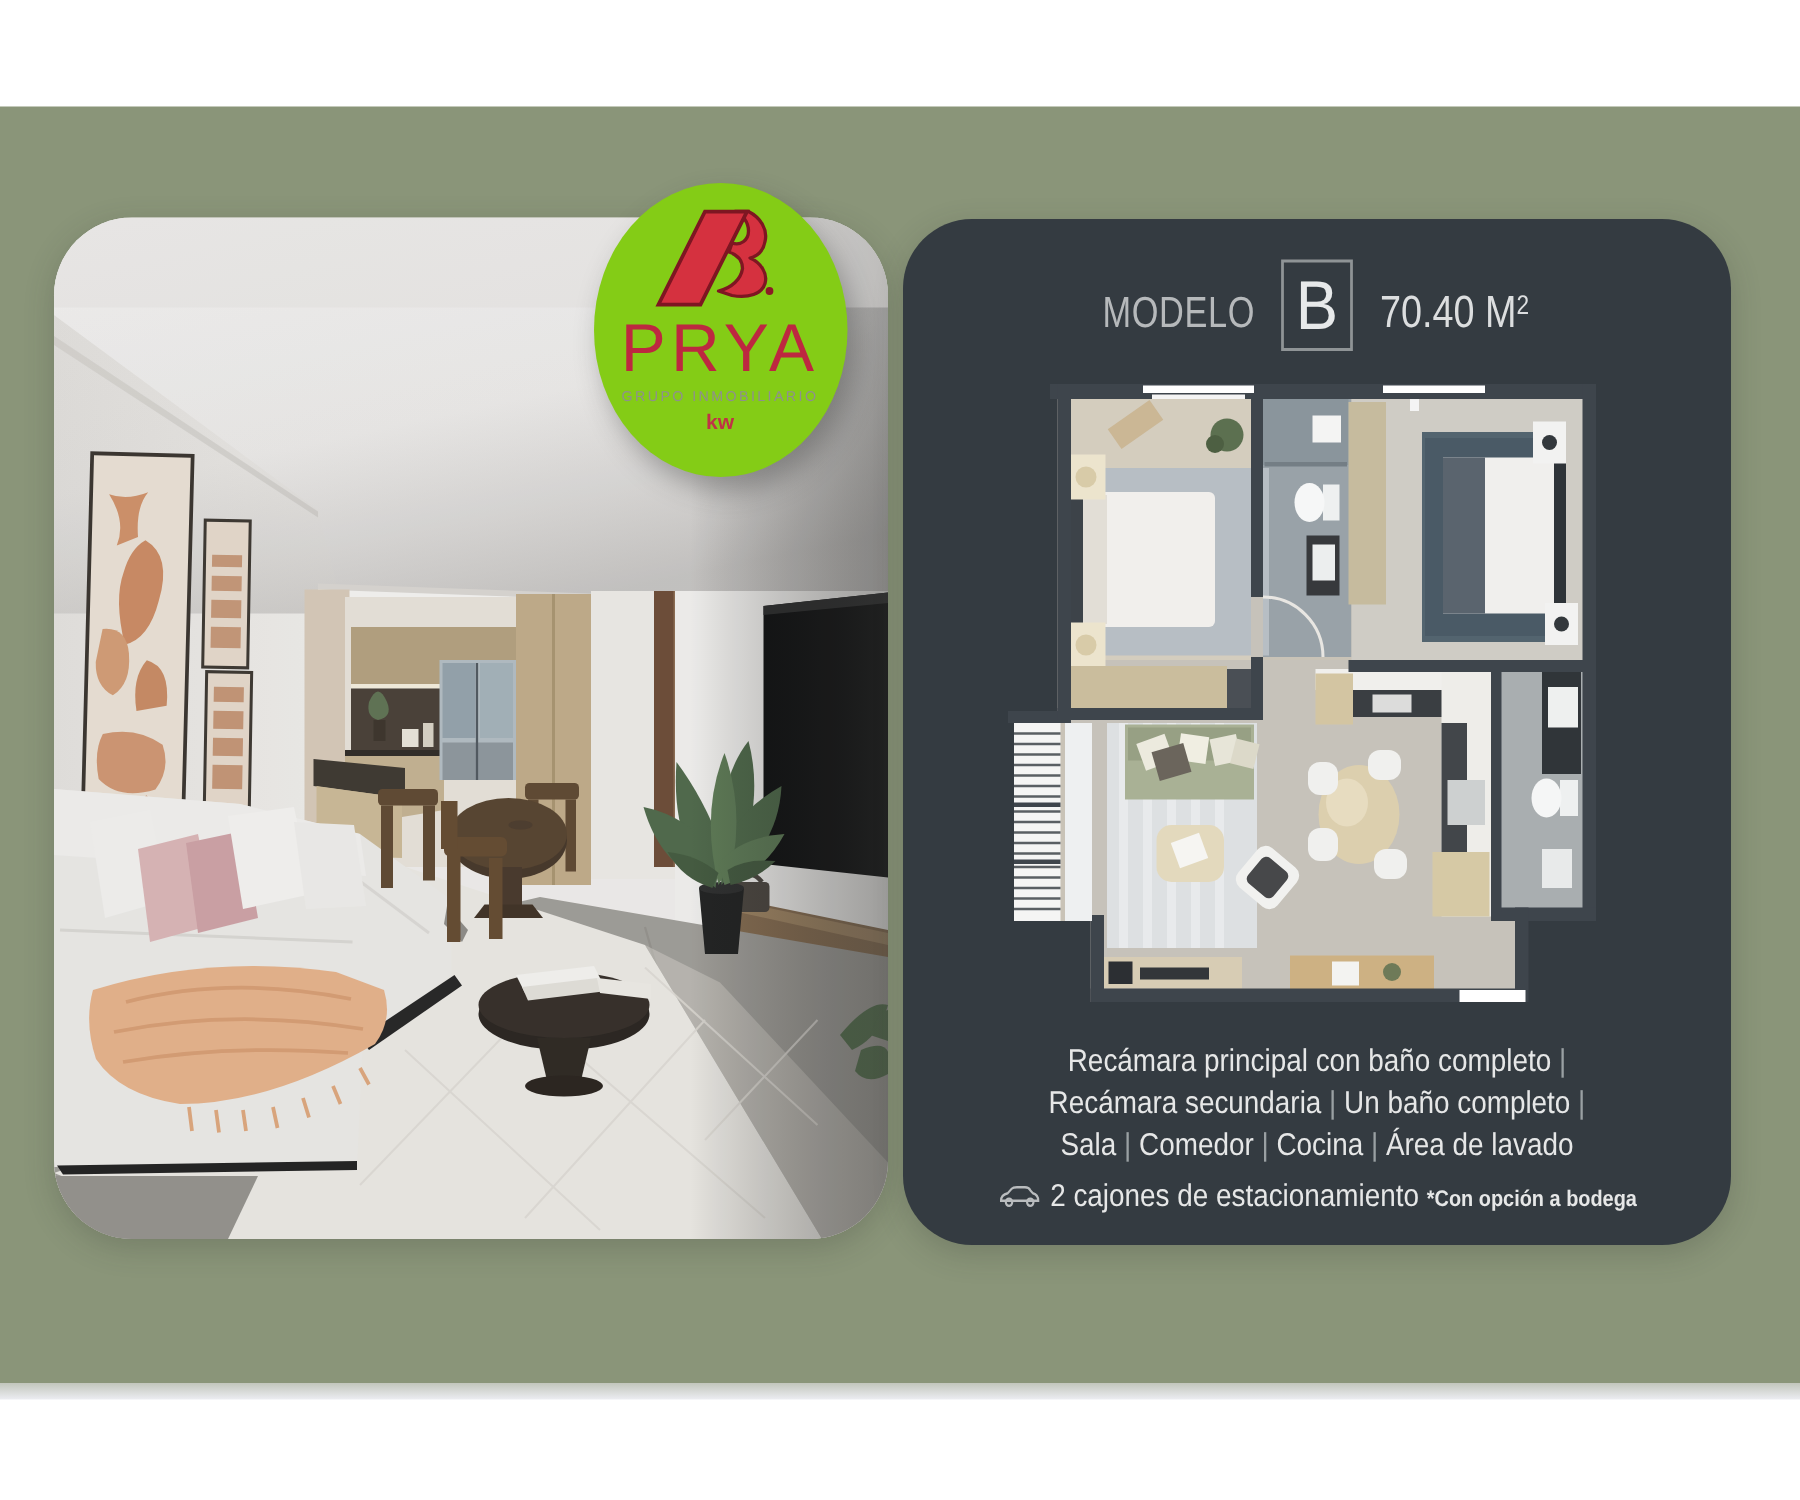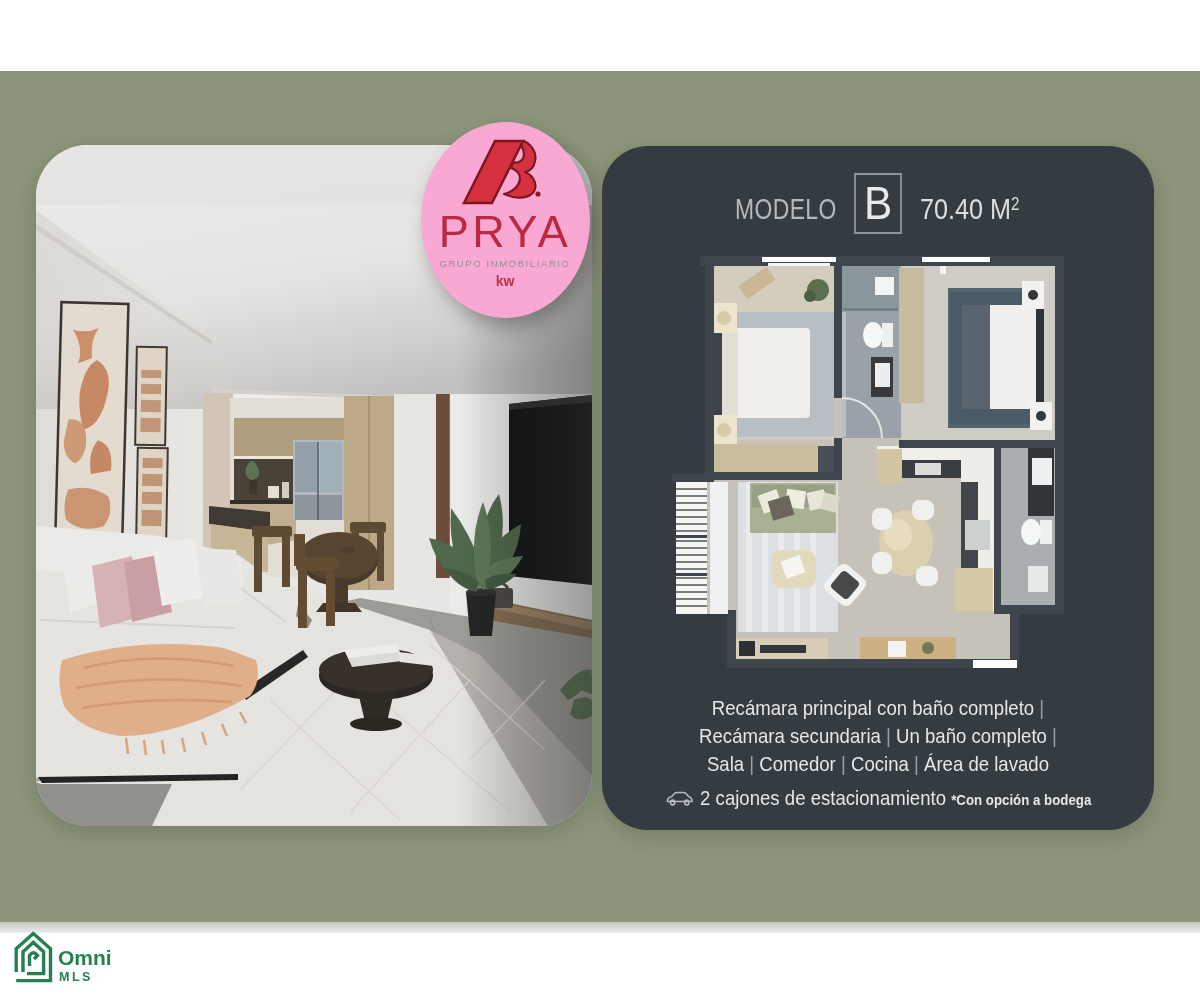--- a/index.html
+++ b/index.html
@@ -220,21 +220,21 @@
   </g>
 
   <rect x="460" y="145" width="132" height="681" fill="url(#rightshade)"></rect>
 
   <rect x="36" y="145" width="556" height="60" fill="#e4e2df" opacity="0.5"></rect>
 
   <rect x="36" y="145" width="556" height="681" fill="#8a8884" opacity="0.05"></rect>
 </svg>
 </div>
 
-<div class="abs" style="left:421px;top:122px;width:169px;height:196px;border-radius:50%;background:#f9a8d4;box-shadow:5px 9px 18px rgba(55,55,55,0.38);text-decoration:underline;">
+<div class="abs" style="left:396px;top:122px;width:169px;height:196px;border-radius:50%;background:#84cc16;box-shadow:5px 9px 18px rgba(55,55,55,0.38);text-decoration:underline;">
   <svg width="169" height="196" viewBox="0 0 169 196" xmlns="http://www.w3.org/2000/svg">
 
     <path d="M94 19 L103 19 C111 23 116 31 114 39 C113 45 109 49 104 50 C111 53 116 60 114 67 C112 74 103 77 92 75 L83 72 C92 70 98 64 99 57 C99 52 96 48 90 46 L92 40 C98 42 103 38 103 32 C103 26 99 21 94 19 Z" fill="#d5313f" stroke="#7e1622" stroke-width="2.2" stroke-linejoin="round"></path>
 
     <path d="M43 81 L74 19 L102 19 L71 81 Z" fill="#d5313f" stroke="#7e1622" stroke-width="2.5"></path>
     <circle cx="117" cy="72" r="2.6" fill="#8c1a26"></circle>
 
     <text x="84" y="125" text-anchor="middle" font-family="Liberation Sans, sans-serif" font-size="45" letter-spacing="3.5" fill="#bd2840">PRYA</text>
 
     <text x="84" y="145" text-anchor="middle" font-family="Liberation Sans, sans-serif" font-size="9.5" letter-spacing="1.6" fill="#8f8f8f">GRUPO INMOBILIARIO</text>
@@ -447,28 +447,14 @@
 
 <div class="abs" style="left:602px;top:786px;width:552px;text-align:center;color:#e6e7e7;font-size:21px;transform:scaleX(0.885);transform-origin:center top;">
   
   <svg width="34" height="17" viewBox="0 0 34 14" style="vertical-align:-2px;margin-right:6px;" xmlns="http://www.w3.org/2000/svg">
     <path d="M3 10 Q3 6 8 5 L11 2 Q12 1 15 1 L21 1 Q24 1 25 3 L27 5 Q31 6 31 10 Z" fill="none" stroke="#b9bcbe" stroke-width="1.6"></path>
     <circle cx="9" cy="11" r="2.4" fill="none" stroke="#b9bcbe" stroke-width="1.6"></circle>
     <circle cx="25" cy="11" r="2.4" fill="none" stroke="#b9bcbe" stroke-width="1.6"></circle>
   </svg>2 cajones de estacionamiento <span style="font-size:15px;font-weight:bold;">*Con opción a bodega</span>
 </div>
 
-<div class="abs" style="left:14px;top:931px;width:130px;height:55px;">
-  <svg width="130" height="55" viewBox="0 0 130 55" xmlns="http://www.w3.org/2000/svg">
-
-    <g fill="none" stroke="#24814f" stroke-width="3.4">
-      <path d="M2.2 49.6 H36.5 V17.8 L19.3 2.6 L2.2 17.8 V41"></path>
-      <path d="M9 41 V20.8 L19.3 11.4 L29.6 20.8 V42.6 H13"></path>
-      <path d="M15.5 35 V24.4 Q19.3 19 23.5 24.4 L20 28"></path>
-    </g>
-
-    <text x="44" y="34" font-family="Liberation Sans, sans-serif" font-size="21" font-weight="bold" fill="#24814f">Omni</text>
-
-    <text x="45" y="50" font-family="Liberation Sans, sans-serif" font-size="12.5" font-weight="bold" letter-spacing="2.5" fill="#24814f">MLS</text>
-  </svg>
-</div>
 
 </div>
 
 </body></html>

